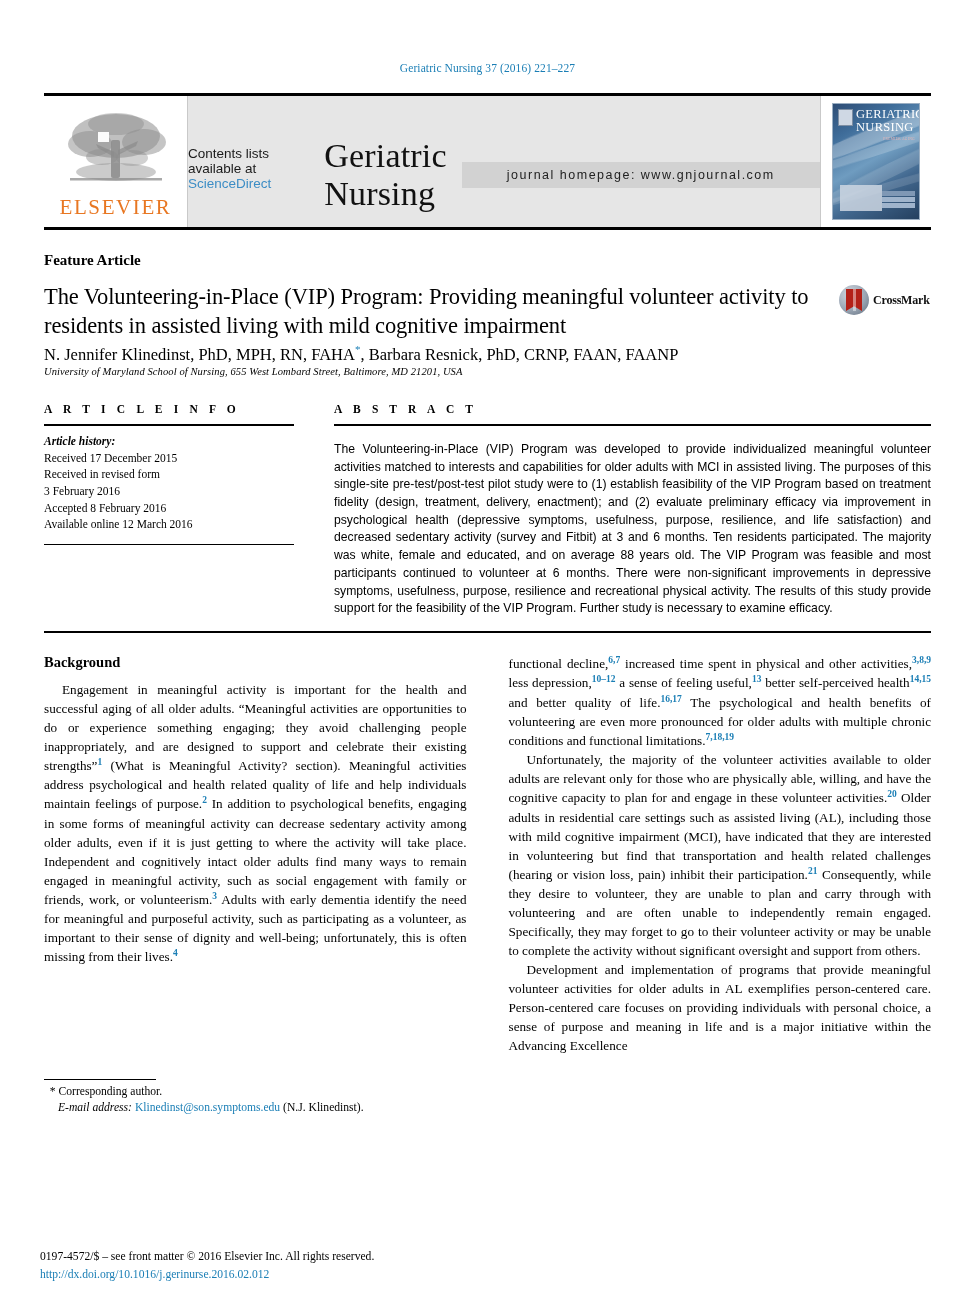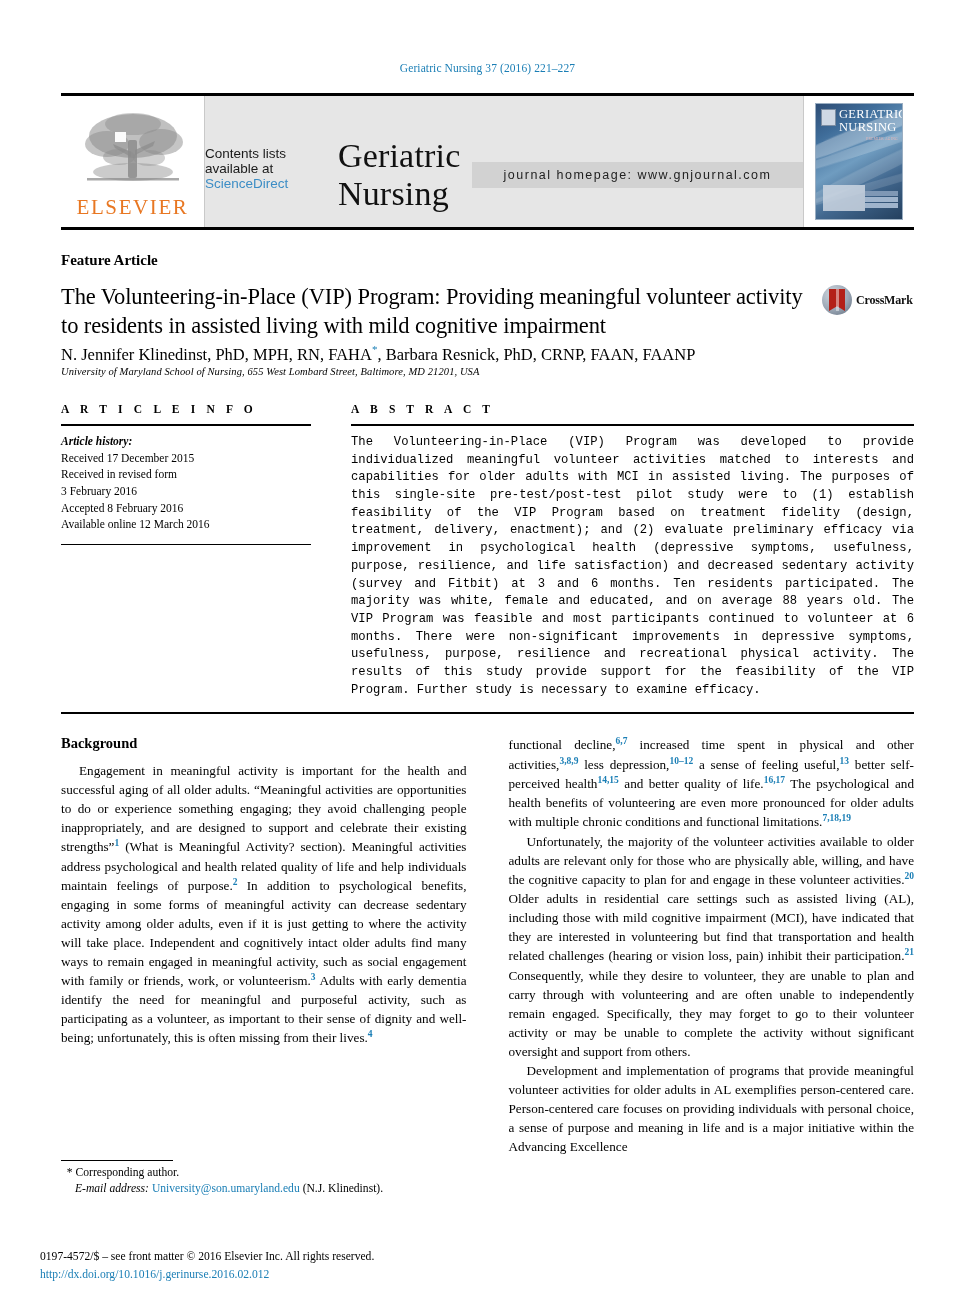--- a/index.html
+++ b/index.html
@@ -13,21 +13,21 @@
     font-family: "Liberation Serif", serif;
     color: #000;
     position: relative;
     overflow: hidden;
   }
   .page {
     position: relative;
     width: 975px;
     height: 1305px;
     box-sizing: border-box;
-    padding: 0 61px;
+    padding: 0 44px;
   }
 
   
   .runhead {
     text-align: center;
     font-size: 11.5px;
     color: #1a7eb5;
     padding-top: 62px;
     letter-spacing: .1px;
     font-family: "Liberation Serif", serif;
@@ -279,25 +279,25 @@
     margin: 11px 0 0 0;
   }
   .info-body {
     font-family: "Liberation Serif", serif;
     font-size: 11.5px;
     line-height: 1.45;
     margin-top: 7px;
   }
   .info-body .lbl { font-style: italic; font-weight: bold; }
   .abs-body {
-    font-family: Liberation Mono, monospace;
+    font-family: Liberation Sans, sans-serif;
     font-size: 12.2px;
     line-height: 1.45;
     text-align: justify;
-    margin-top: 8px;
+    margin-top: 15px;
   }
   .abs-copy {
     font-family: "Liberation Serif", serif;
     font-size: 12.2px;
     text-align: right;
     margin-top: 11px;
   }
   .block-rule-bottom {
     border-top: 2.5px solid #000;
     margin-top: 13px;
@@ -468,21 +468,21 @@
         </div>
 
       <div class="footnote-area">
         <div class="fn-rule"></div>
         <div class="fn">
           &nbsp;&nbsp;<span>*</span>
           <span>Corresponding author.</span>
         </div>
         <div class="fn" style="padding-left:14px;">
           <span class="ital">E-mail address:</span>
-          <span class="link">University@son.umaryland.edu</span>
+          <span class="link">Klinedinst@son.symptoms.edu</span>
           <span>(N.J. Klinedinst).</span>
         </div>
       </div>
     </div>
 
     <div class="bcol">
       <div id="right-paras">
           <p class="para" style="text-indent: 0px;">functional decline,<sup class="ref">6,7</sup> increased time spent in physical and other activities,<sup class="ref">3,8,9</sup> less depression,<sup class="ref">10–12</sup> a sense of feeling useful,<sup class="ref">13</sup> better self-perceived health<sup class="ref">14,15</sup> and better quality of life.<sup class="ref">16,17</sup> The psychological and health benefits of volunteering are even more pronounced for older adults with multiple chronic conditions and functional limitations.<sup class="ref">7,18,19</sup></p>
           <p class="para">Unfortunately, the majority of the volunteer activities available to older adults are relevant only for those who are physically able, willing, and have the cognitive capacity to plan for and engage in these volunteer activities.<sup class="ref">20</sup> Older adults in residential care settings such as assisted living (AL), including those with mild cognitive impairment (MCI), have indicated that they are interested in volunteering but find that transportation and health related challenges (hearing or vision loss, pain) inhibit their participation.<sup class="ref">21</sup> Consequently, while they desire to volunteer, they are unable to plan and carry through with volunteering and are often unable to independently remain engaged. Specifically, they may forget to go to their volunteer activity or may be unable to complete the activity without significant oversight and support from others.</p>
           <p class="para">Development and implementation of programs that provide meaningful volunteer activities for older adults in AL exemplifies person-centered care. Person-centered care focuses on providing individuals with personal choice, a sense of purpose and meaning in life and is a major initiative within the Advancing Excellence</p>

